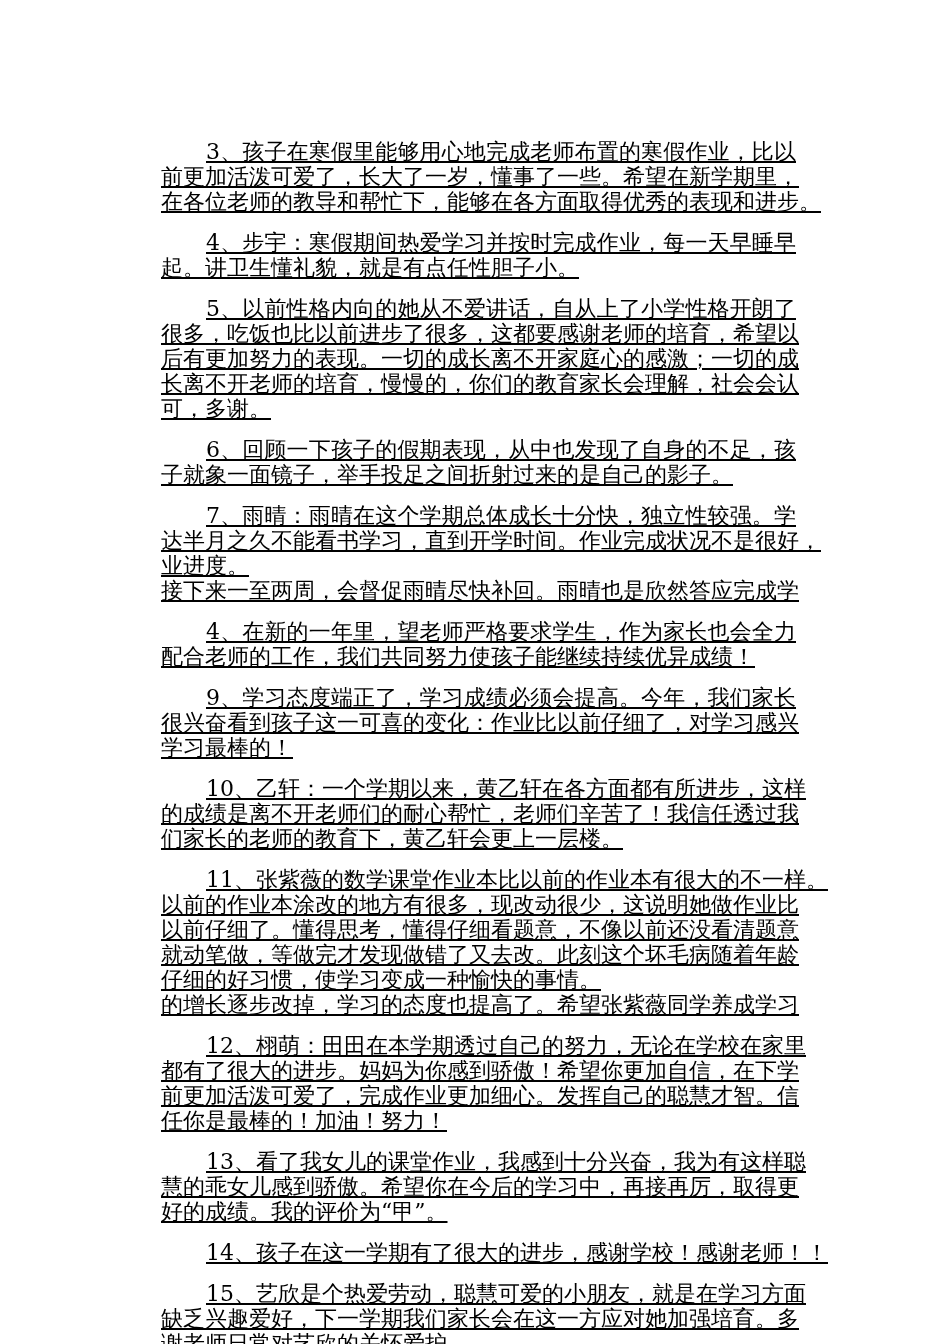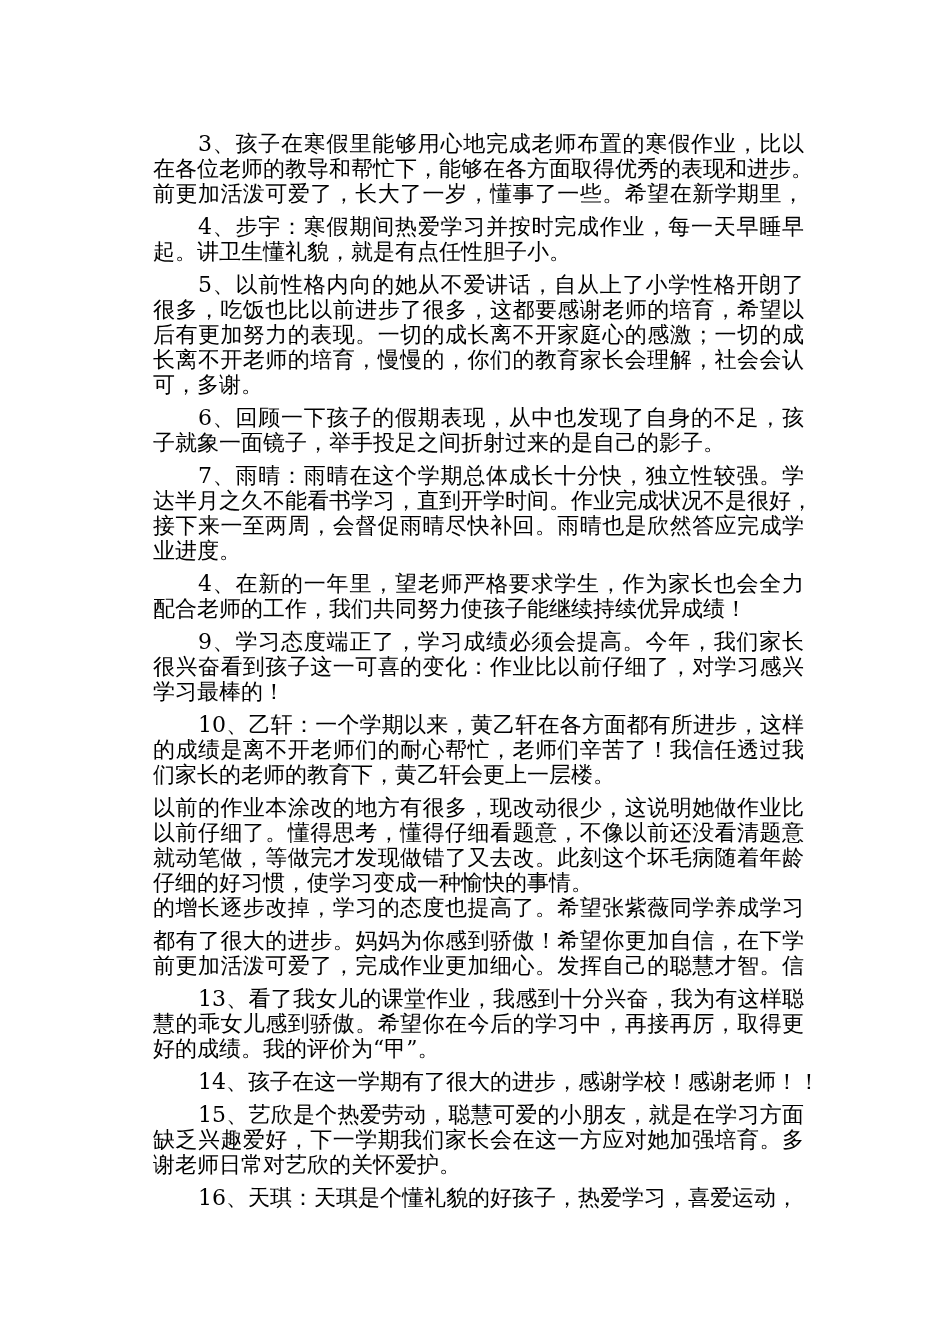--- a/index.html
+++ b/index.html
@@ -15,22 +15,23 @@
       font-family: "DejaVu Serif", "Liberation Serif", serif;
       color: #000000;
     }
     .page {
       position: absolute;
       left: 145px;
       top: 123px;
       width: 667px;
     }
     .para {
-      margin: 8px;
+      margin: 16px;
       padding: 0;
+      text-decoration: underline;
     }
     .line {
       display: block;
       height: 25px;
       line-height: 25px;
       font-size: 22px;
       white-space: nowrap;
       text-align: justify;
       text-align-last: justify;
       overflow: visible;
@@ -41,68 +42,71 @@
     .line.last {
       text-align-last: left;
     }
   </style>
 </head>
 <body>
 
 <div class="page" id="page">
     <div class="para">
       <span class="line first">3、孩子在寒假里能够用心地完成老师布置的寒假作业，比以</span>
+      <span class="line">前更加活泼可爱了，长大了一岁，懂事了一些。希望在新学期里，</span>
       <span class="line last">在各位老师的教导和帮忙下，能够在各方面取得优秀的表现和进步。</span>
-      <span class="line">前更加活泼可爱了，长大了一岁，懂事了一些。希望在新学期里，</span>
     </div>
     <div class="para">
       <span class="line first">4、步宇：寒假期间热爱学习并按时完成作业，每一天早睡早</span>
       <span class="line last">起。讲卫生懂礼貌，就是有点任性胆子小。</span>
     </div>
     <div class="para">
       <span class="line first">5、以前性格内向的她从不爱讲话，自从上了小学性格开朗了</span>
       <span class="line">很多，吃饭也比以前进步了很多，这都要感谢老师的培育，希望以</span>
       <span class="line">后有更加努力的表现。一切的成长离不开家庭心的感激；一切的成</span>
       <span class="line">长离不开老师的培育，慢慢的，你们的教育家长会理解，社会会认</span>
       <span class="line last">可，多谢。</span>
     </div>
     <div class="para">
       <span class="line first">6、回顾一下孩子的假期表现，从中也发现了自身的不足，孩</span>
       <span class="line last">子就象一面镜子，举手投足之间折射过来的是自己的影子。</span>
     </div>
     <div class="para">
       <span class="line first">7、雨晴：雨晴在这个学期总体成长十分快，独立性较强。学</span>
       <span class="line">达半月之久不能看书学习，直到开学时间。作业完成状况不是很好，</span>
+      <span class="line last">业进度。</span>
       <span class="line">接下来一至两周，会督促雨晴尽快补回。雨晴也是欣然答应完成学</span>
-      <span class="line last">业进度。</span>
     </div>
     <div class="para">
       <span class="line first">4、在新的一年里，望老师严格要求学生，作为家长也会全力</span>
       <span class="line last">配合老师的工作，我们共同努力使孩子能继续持续优异成绩！</span>
     </div>
     <div class="para">
       <span class="line first">9、学习态度端正了，学习成绩必须会提高。今年，我们家长</span>
       <span class="line">很兴奋看到孩子这一可喜的变化：作业比以前仔细了，对学习感兴</span>
       <span class="line last">学习最棒的！</span>
     </div>
     <div class="para">
       <span class="line first">10、乙轩：一个学期以来，黄乙轩在各方面都有所进步，这样</span>
       <span class="line">的成绩是离不开老师们的耐心帮忙，老师们辛苦了！我信任透过我</span>
       <span class="line last">们家长的老师的教育下，黄乙轩会更上一层楼。</span>
     </div>
     <div class="para">
+      <span class="line first">11、张紫薇的数学课堂作业本比以前的作业本有很大的不一样。</span>
       <span class="line">以前的作业本涂改的地方有很多，现改动很少，这说明她做作业比</span>
       <span class="line">以前仔细了。懂得思考，懂得仔细看题意，不像以前还没看清题意</span>
       <span class="line">就动笔做，等做完才发现做错了又去改。此刻这个坏毛病随着年龄</span>
       <span class="line last">仔细的好习惯，使学习变成一种愉快的事情。</span>
       <span class="line">的增长逐步改掉，学习的态度也提高了。希望张紫薇同学养成学习</span>
     </div>
     <div class="para">
+      <span class="line first">12、栩萌：田田在本学期透过自己的努力，无论在学校在家里</span>
       <span class="line">都有了很大的进步。妈妈为你感到骄傲！希望你更加自信，在下学</span>
       <span class="line">前更加活泼可爱了，完成作业更加细心。发挥自己的聪慧才智。信</span>
+      <span class="line last">任你是最棒的！加油！努力！</span>
     </div>
     <div class="para">
       <span class="line first">13、看了我女儿的课堂作业，我感到十分兴奋，我为有这样聪</span>
       <span class="line">慧的乖女儿感到骄傲。希望你在今后的学习中，再接再厉，取得更</span>
       <span class="line last">好的成绩。我的评价为“甲”。</span>
     </div>
     <div class="para">
       <span class="line first last">14、孩子在这一学期有了很大的进步，感谢学校！感谢老师！！</span>
     </div>
     <div class="para">

